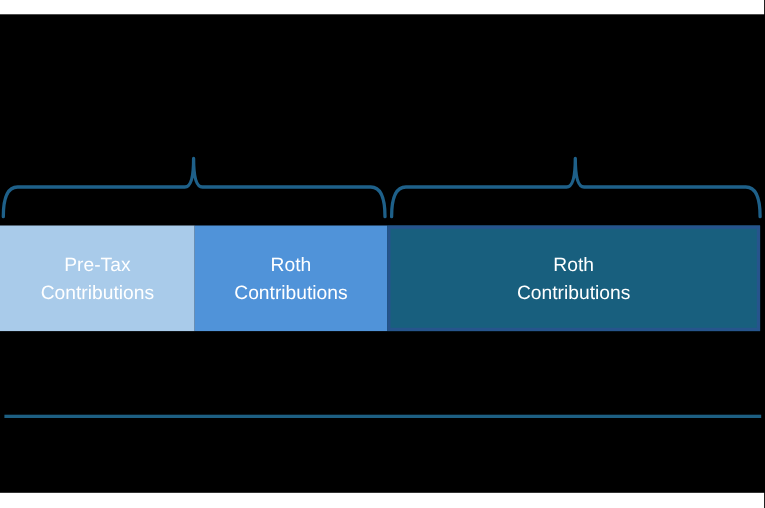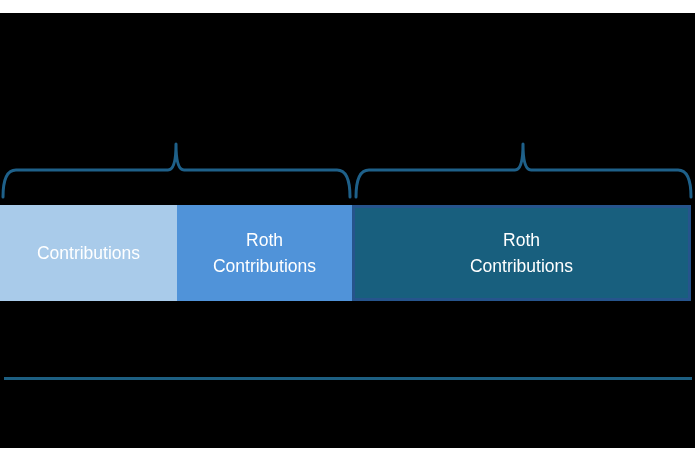--- a/index.html
+++ b/index.html
@@ -67,20 +67,21 @@
 <div id="canvas">
 
   <div id="top-margin" class="margin-strip"></div>
 
   <svg id="brace-svg" viewBox="0 0 695 462" xmlns="http://www.w3.org/2000/svg">
     <path d="M 3,197 Q 3,170 16,170 H 168 Q 176,170 176,144 Q 176,170 184,170 H 337 Q 350,170 350,197" stroke="#1E6089"></path>
     <path d="M 356,197 Q 356,170 369,170 H 515 Q 523,170 523,144 Q 523,170 531,170 H 678 Q 691,170 691,197" stroke="#1E6089"></path>
   </svg>
 
   <div id="bar-pretax" class="bar" style="background-color: rgb(169, 203, 234);">
+    <span>Pre-Tax</span>
     <span>Contributions</span>
   </div>
 
   <div id="bar-roth-small" class="bar" style="background-color: rgb(80, 147, 217);">
     <span>Roth</span>
     <span>Contributions</span>
   </div>
 
   <div id="bar-roth-large" class="bar" style="background-color: rgb(24, 95, 126); border-color: rgb(38, 84, 140);">
     <span>Roth</span>

